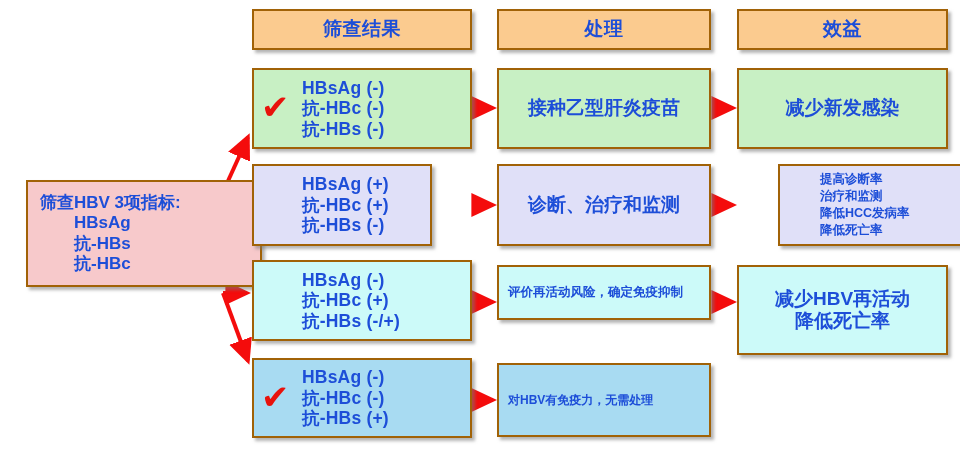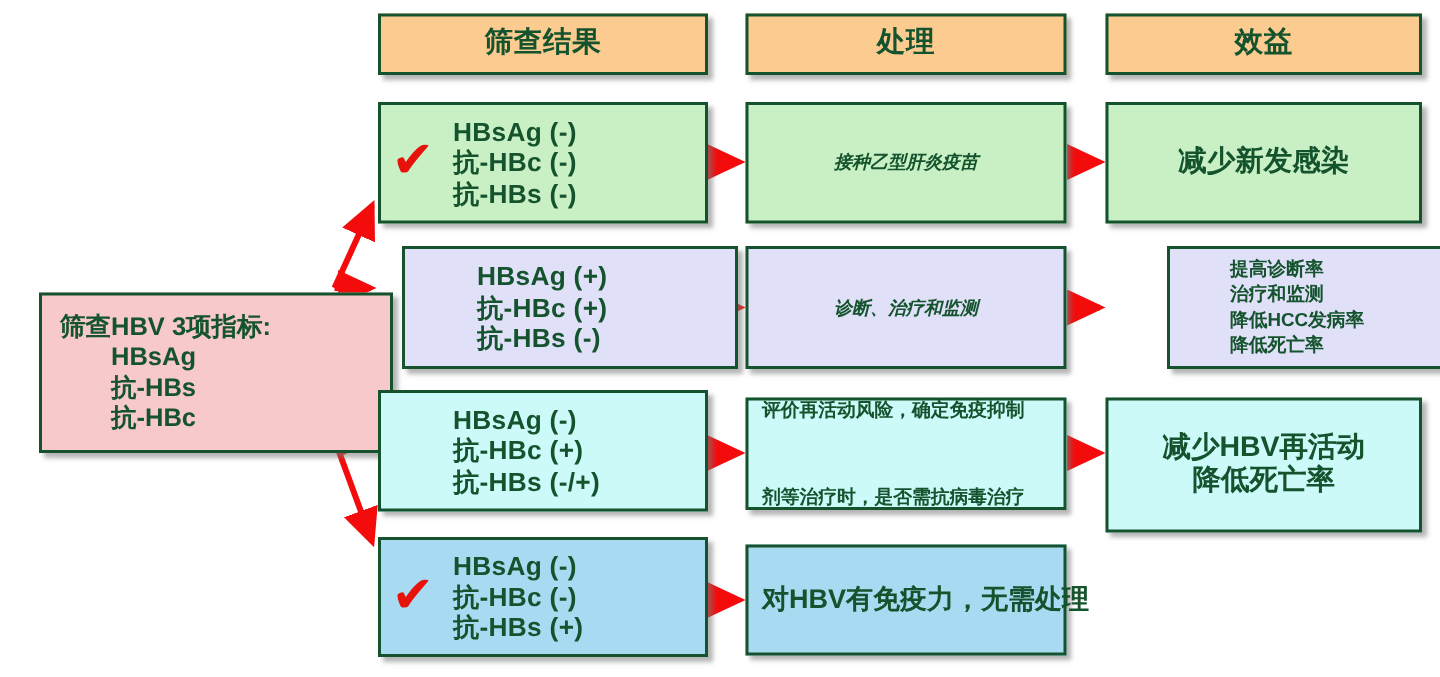--- a/index.html
+++ b/index.html
@@ -16,49 +16,48 @@
   }
   #canvas {
     position: absolute;
     left: 0; top: 0;
     width: 960px;
     height: 451px;
   }
   .box {
     position: absolute;
     box-sizing: border-box;
-    border: 2px solid #14532d;
+    border: 2px solid #a16207;
     box-shadow: 3px 3px 3px rgba(120,120,120,0.55);
     display: flex;
     flex-direction: column;
     align-items: center;
     justify-content: center;
-    color: #14532d;
+    color: #1d4ed8;
     font-weight: bold;
     line-height: 1.18;
     text-align: center;
   }
   .hdr {
     font-size: 19px;
     letter-spacing: 0.5px;
   }
   .res-box {
     align-items: flex-start;
     padding-left: 48px;
     text-align: left;
   }
   .res-line {
     font-size: 17.5px;
     white-space: nowrap;
     letter-spacing: 0.2px;
   }
   .proc-text {
-    font-size: 12px;
-    white-space: nowrap;
-    font-style: italic;
+    font-size: 19px;
+    white-space: nowrap;
   }
   .benefit-text {
     font-size: 19px;
     white-space: nowrap;
   }
   .small-list {
     align-items: flex-start;
     padding-left: 40px;
     text-align: left;
     margin-left: 41px;
@@ -73,21 +72,21 @@
     padding-left: 9px;
     padding-right: 6px;
     text-align: left;
   }
   .tiny-line {
     font-size: 12.5px;
     white-space: nowrap;
     line-height: 1.35;
   }
   .mid-small {
-    font-size: 18px;
+    font-size: 12px;
     white-space: nowrap;
   }
   .source-box {
     align-items: flex-start;
     padding-left: 12px;
     text-align: left;
   }
   .src-line-1 { font-size: 17px; white-space: nowrap; }
   .src-line-n { font-size: 17px; white-space: nowrap; padding-left: 34px; }
   .check {
@@ -138,21 +137,21 @@
   <div class="box hdr" style="left:252px; top:9px; width:220px; height:41px; background:#fbcb8f;">
     <span>筛查结果</span>
   </div>
   <div class="box hdr" style="left:497px; top:9px; width:214px; height:41px; background:#fbcb8f;">
     <span>处理</span>
   </div>
   <div class="box hdr" style="left:737px; top:9px; width:211px; height:41px; background:#fbcb8f;">
     <span>效益</span>
   </div>
 
-  <div class="box source-box" style="left:26px; top:195px; width:236px; height:107px; background:#f7c9cb;">
+  <div class="box source-box" style="left:26px; top:180px; width:236px; height:107px; background:#f7c9cb;">
     <span class="src-line-1">筛查HBV 3项指标:</span>
     <span class="src-line-n">HBsAg</span>
     <span class="src-line-n">抗-HBs</span>
     <span class="src-line-n">抗-HBc</span>
   </div>
 
   <div class="box res-box" style="left:252px; top:68px; width:220px; height:81px; background:#c8f0c4;">
     <span class="res-line">HBsAg (-)</span>
     <span class="res-line">抗-HBc (-)</span>
     <span class="res-line">抗-HBs (-)</span>
@@ -160,21 +159,21 @@
   <span class="check" style="left:261px; top:90px;">✔</span>
 
   <div class="box" style="left:497px; top:68px; width:214px; height:81px; background:#c8f0c4;">
     <span class="proc-text">接种乙型肝炎疫苗</span>
   </div>
 
   <div class="box" style="left:737px; top:68px; width:211px; height:81px; background:#c8f0c4;align-items:center;">
     <span class="benefit-text">减少新发感染</span>
   </div>
 
-  <div class="box res-box" style="left:252px; top:164px; width:224px; height:82px; background:#e0e0f8;margin-left:16px;">
+  <div class="box res-box" style="left:252px; top:164px; width:180px; height:82px; background:#e0e0f8;">
     <span class="res-line">HBsAg (+)</span>
     <span class="res-line">抗-HBc (+)</span>
     <span class="res-line">抗-HBs (-)</span>
   </div>
 
   <div class="box" style="left:497px; top:164px; width:214px; height:82px; background:#e0e0f8;">
     <span class="proc-text">诊断、治疗和监测</span>
   </div>
 
   <div class="box small-list" style="left:737px; top:164px; width:211px; height:82px; background:#e0e0f8;">
@@ -183,23 +182,22 @@
     <span class="small-line">降低HCC发病率</span>
     <span class="small-line">降低死亡率</span>
   </div>
 
   <div class="box res-box" style="left:252px; top:260px; width:220px; height:81px; background:#ccfaf9;">
     <span class="res-line">HBsAg (-)</span>
     <span class="res-line">抗-HBc (+)</span>
     <span class="res-line">抗-HBs (-/+)</span>
   </div>
 
-  <div class="box tiny-wrap" style="left:497px; top:265px; width:214px; height:75px; background:#ccfaf9;gap:41px;">
+  <div class="box tiny-wrap" style="left:497px; top:265px; width:214px; height:55px; background:#ccfaf9;gap:41px;">
     <span class="tiny-line">评价再活动风险，确定免疫抑制</span>
-    <span class="tiny-line">剂等治疗时，是否需抗病毒治疗</span>
   </div>
 
   <div class="box" style="left:737px; top:265px; width:211px; height:90px; background:#ccfaf9;">
     <span class="benefit-text">减少HBV再活动</span>
     <span class="benefit-text">降低死亡率</span>
   </div>
 
   <div class="box res-box" style="left:252px; top:358px; width:220px; height:80px; background:#a8dbf2;">
     <span class="res-line">HBsAg (-)</span>
     <span class="res-line">抗-HBc (-)</span>

